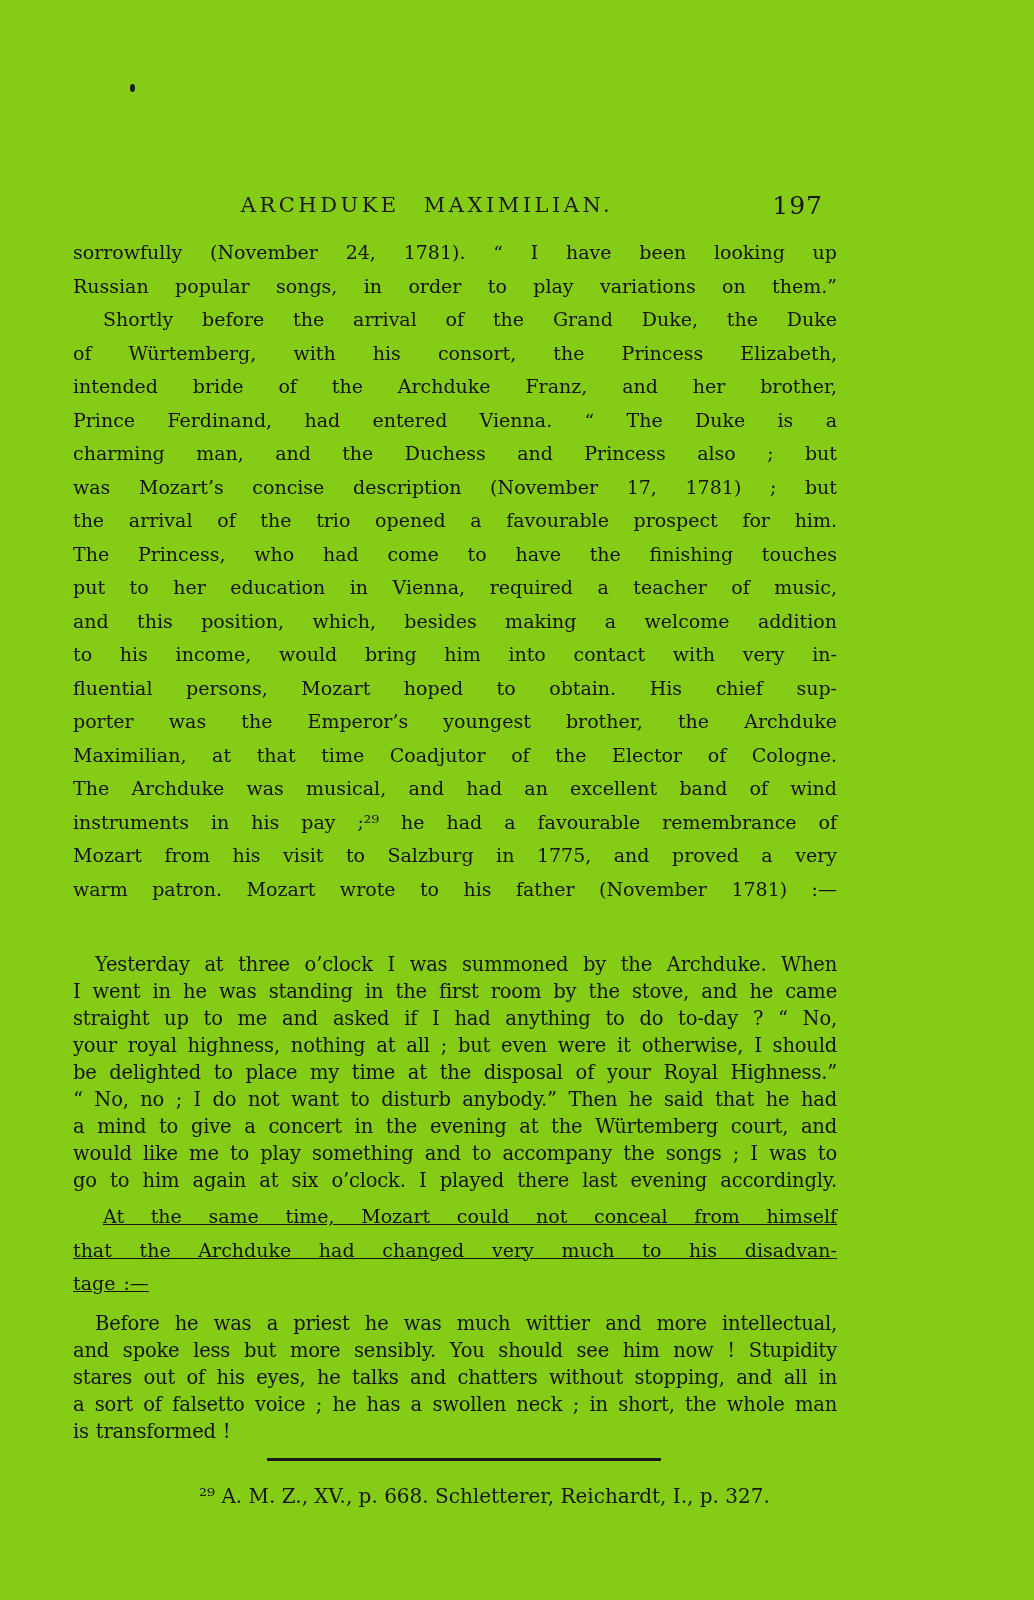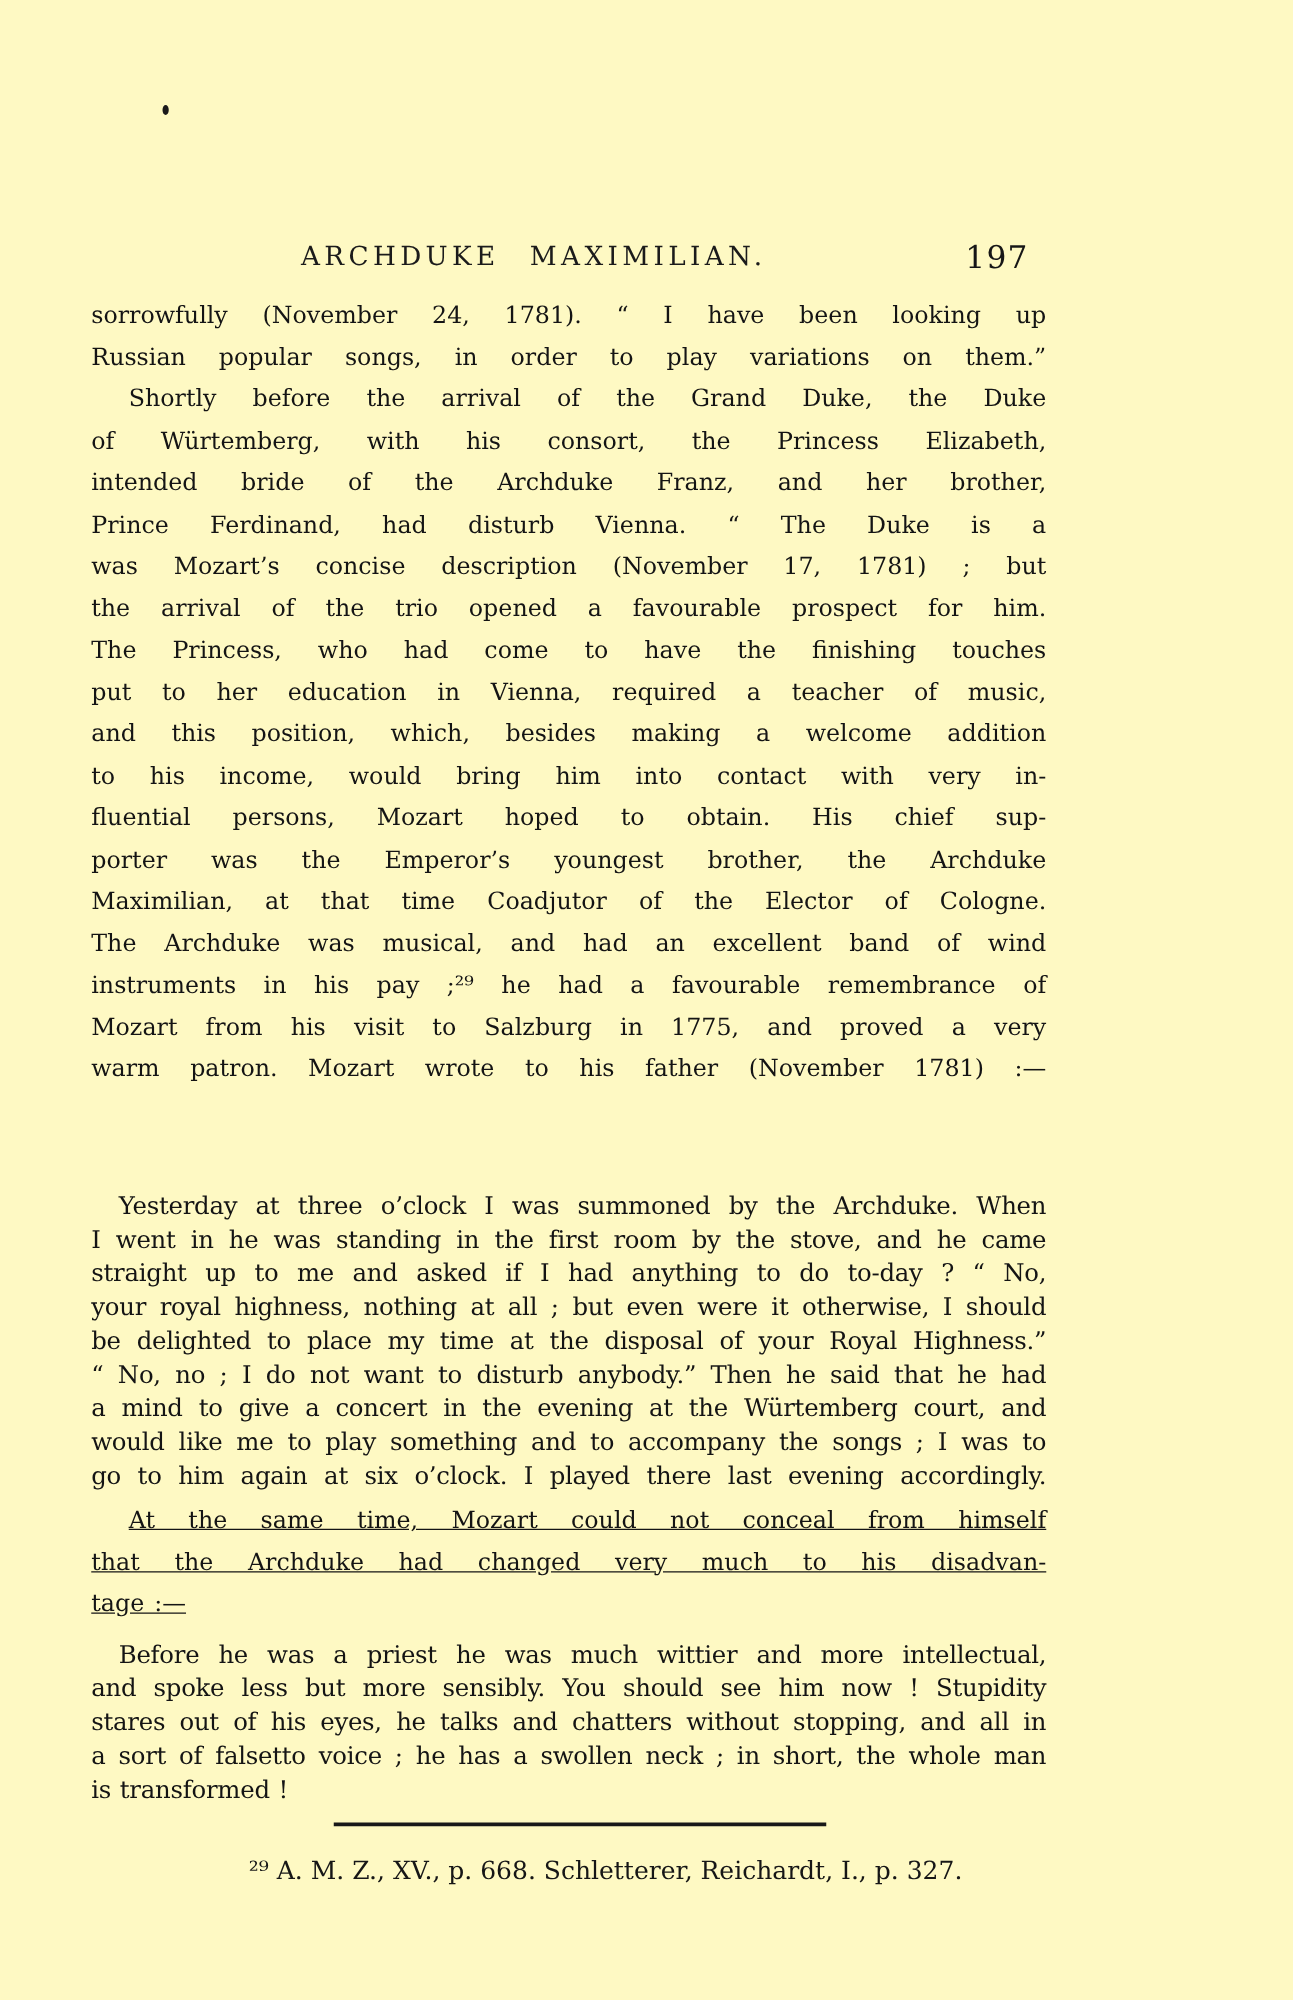--- a/index.html
+++ b/index.html
@@ -4,21 +4,21 @@
 <style>
   html, body {
     margin: 0;
     padding: 0;
     background: #ffffff;
   }
   .page {
     position: relative;
     width: 1034px;
     height: 1600px;
-    background: #fef9c3;
+    background: #84cc16;
     color: #141414;
     font-family: "DejaVu Serif", "Liberation Serif", serif;
     overflow: hidden;
   }
   .speck {
     position: absolute;
     left: 130px;
     top: 84px;
     width: 5px;
     height: 8px;
@@ -105,21 +105,22 @@
 
   <div class="block main">
     <div>
         <div class="tl just">sorrowfully (November 24, 1781).   “ I have been looking up</div>
         <div class="tl just">Russian popular songs, in order to play variations on them.”</div>
       </div>
     <div class="ind">
         <div class="tl just">Shortly before the arrival of the Grand Duke, the Duke</div>
         <div class="tl just">of Würtemberg, with his consort, the Princess Elizabeth,</div>
         <div class="tl just">intended bride of the Archduke Franz, and her brother,</div>
-        <div class="tl just">Prince Ferdinand, had disturb Vienna.   “ The Duke is a</div>
+        <div class="tl just">Prince Ferdinand, had entered Vienna.   “ The Duke is a</div>
+        <div class="tl just">charming man, and the Duchess and Princess also ; but</div>
         <div class="tl just">was Mozart’s concise description (November 17, 1781) ; but</div>
         <div class="tl just">the arrival of the trio opened a favourable prospect for him.</div>
         <div class="tl just">The Princess, who had come to have the finishing touches</div>
         <div class="tl just">put to her education in Vienna, required a teacher of music,</div>
         <div class="tl just">and this position, which, besides making a welcome addition</div>
         <div class="tl just">to his income, would bring him into contact with very in-</div>
         <div class="tl just">fluential persons, Mozart hoped to obtain.  His chief sup-</div>
         <div class="tl just">porter was the Emperor’s youngest brother, the Archduke</div>
         <div class="tl just">Maximilian, at that time Coadjutor of the Elector of Cologne.</div>
         <div class="tl just">The Archduke was musical, and had an excellent band of wind</div>

